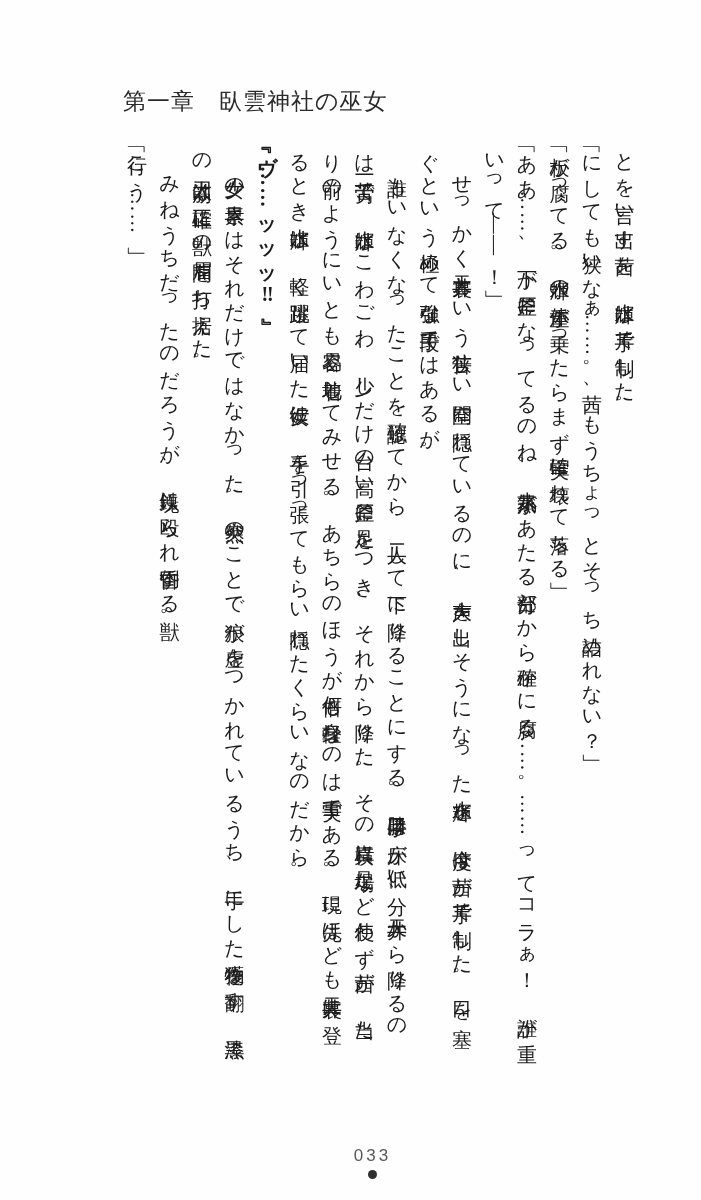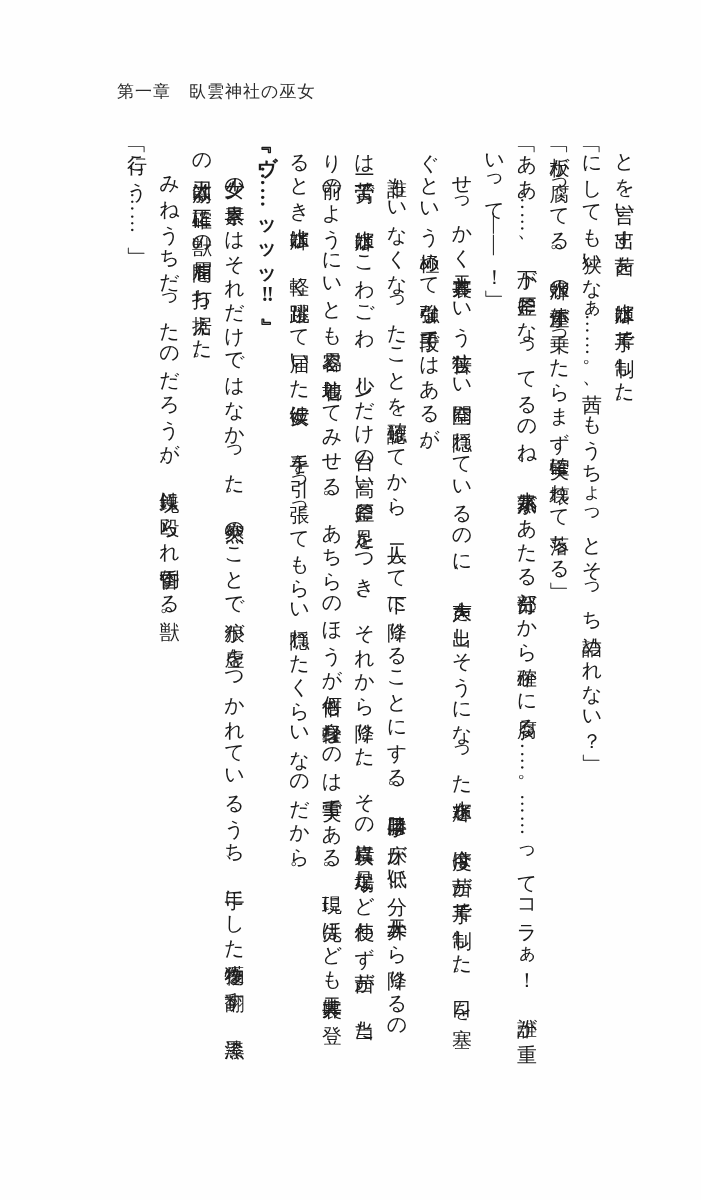--- a/index.html
+++ b/index.html
@@ -12,21 +12,21 @@
     width: 701px;
     height: 1200px;
     background: #fefefe;
     overflow: hidden;
     font-family: "Liberation Serif", serif;
   }
   .chapter-header {
     position: absolute;
     top: 60px;
     left: 96px;
-    font-size: 17px;
+    font-size: 23px;
     letter-spacing: 1px;
     color: #2a2a2a;
     white-space: pre;
   }
   .body-text {
     position: absolute;
     top: 140px;
     right: 60px;
     height: 892px;
     writing-mode: vertical-rl;
@@ -84,14 +84,18 @@
       <p class="">「板が腐ってる。水輝の体重が乗ったらまず確実に壊れて落ちる」</p>
       <p class="">「ああ……、下が釜戸になってるのね。水蒸気があたる部分だから確かに腐る……。……ってコラぁ！　誰が重いって――！」</p>
       <p class="indent ">せっかく天井裏という狭苦しい空間に隠れているのに、大声を出しそうになった水輝を、今度は茜が片手で制した。口を塞ぐという極めて強引な手段ではあるが。</p>
       <p class="indent ">誰もいなくなったことを確認してから、二人して下に降りることにする。勝手口は床が低い分、天井から降りるのは一苦労で、水輝はこわごわ、少しだけ台の高い釜戸に足をつき、それから降りた。その真横に足場など使わず茜が、当たり前のようにいとも容易く着地してみせる。あちらのほうが何倍も身軽なのは事実である。現に先ほども天井裏に登るとき水輝は、軽く跳躍して届いた彼女に、手を引っ張ってもらい隠れたくらいなのだから。</p>
       <p class="bold">『ヴ……ッッッ‼』</p>
       <p class="indent ">少女の素早さはそれだけではなかった。突然のことで狼が虚をつかれているうち、手にした獲物を翻す。漆黒の太刀筋は正確に獣の眉間を打ち据えた。</p>
       <p class="indent ">みねうちだったのだろうが、鉄塊に殴られ昏倒する獣。</p>
       <p class="">「行こう……」</p>
     </main>
 
+  <footer class="page-footer">
+    <div class="page-number">033</div>
+    <div class="footer-dot"></div>
+  </footer>
 
 </div>
 
 </body></html>

